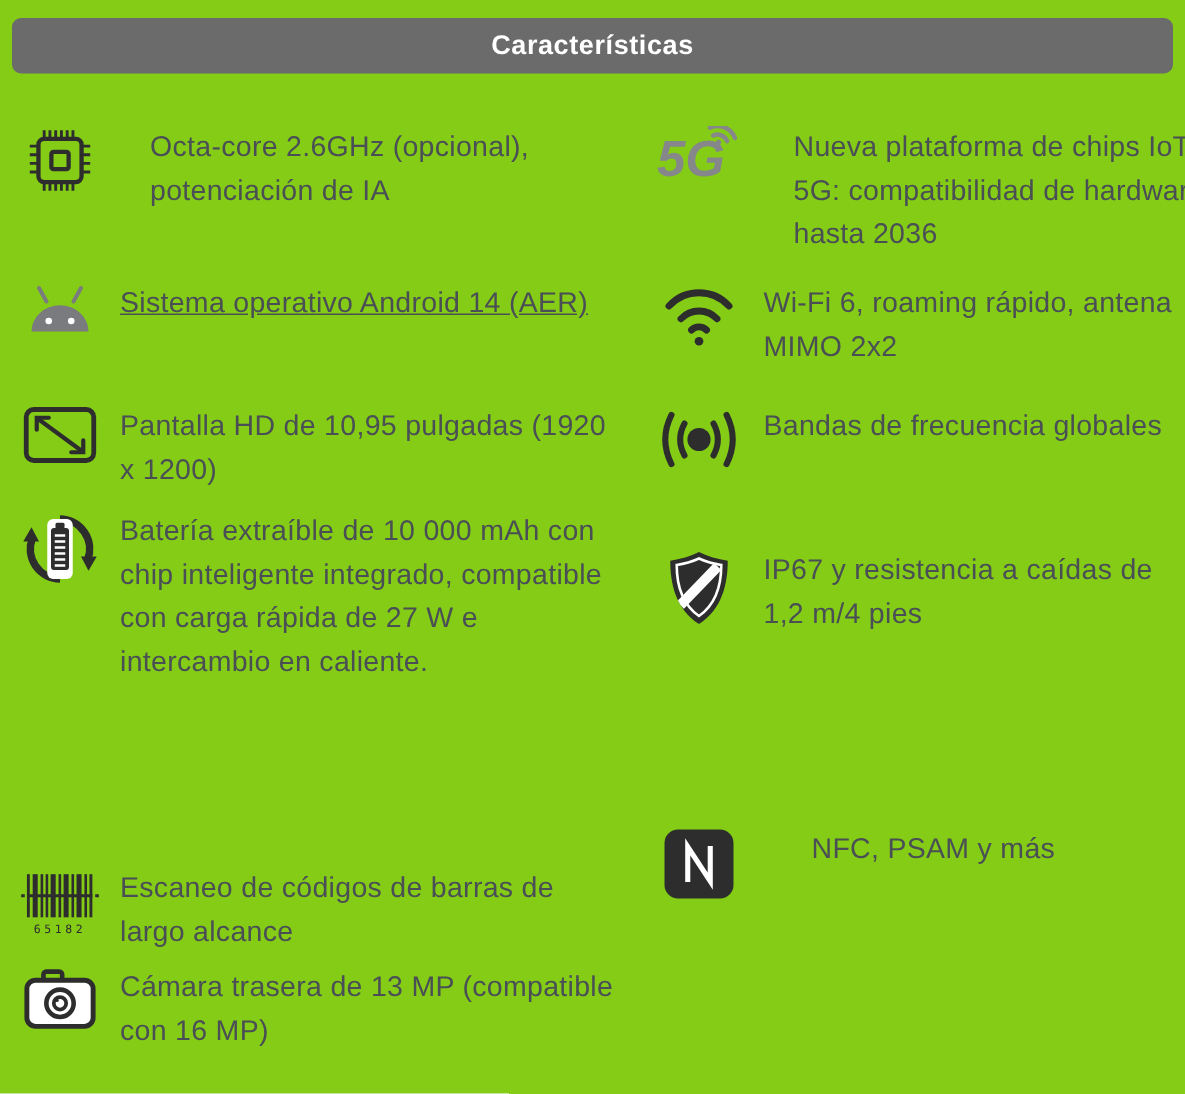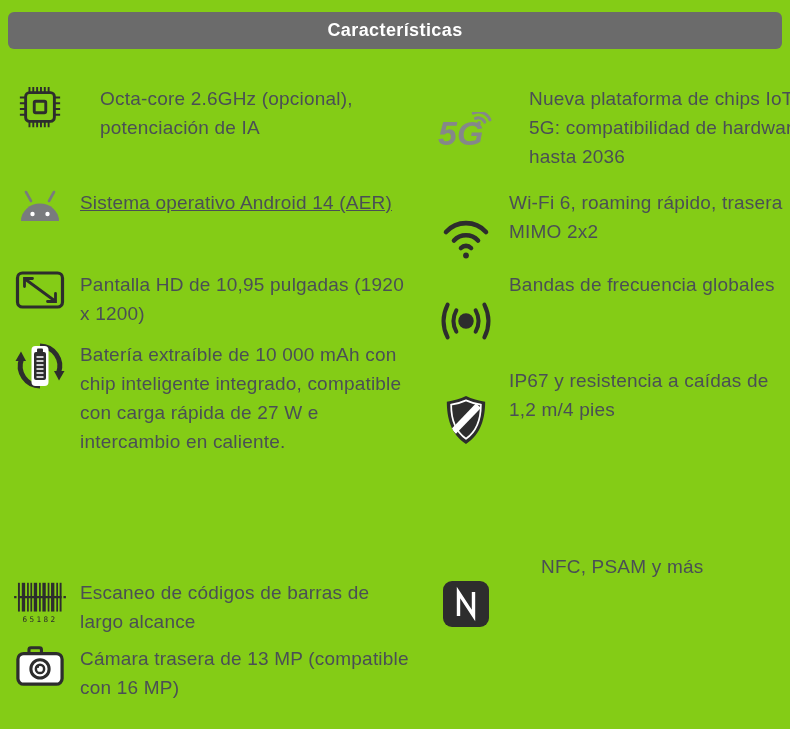--- a/index.html
+++ b/index.html
@@ -13,21 +13,21 @@
     color:#ffffff;font-size:18px;font-weight:bold;letter-spacing:.4px;
   }
   .bar-dark{background:#6b6b6b;top:12px;}
   .bar-light{background:#a9abad;top:514px;}
 
   .feature{position:absolute;display:flex;align-items:flex-start;}
   .feature.col-left{left:13px;}
   .feature.col-right{left:437px;}
   .icon-box{flex:0 0 auto;display:flex;justify-content:center;}
   .col-left  .icon-box{width:54px;margin-right:13px;}
-  .col-right .icon-box{width:58px;margin-right:14px;margin-top:28px;}
+  .col-right .icon-box{width:58px;margin-right:14px;}
   .feature p{
     margin:0;font-size:19px;line-height:29px;color:#4a4f55;letter-spacing:.2px;
   }
   .col-left  .feature-text{width:332px;}
   .col-right .feature-text{width:282px;}
 
   
   .row1{top:84px;gap:20px;}  .row2{top:188px;} .row3{top:270px;}
   .row4l{top:340px;} .row4r{top:366px;}
   .row5l{top:578px;} .row5r{top:552px;gap:32px;} .row6{top:644px;}
@@ -86,21 +86,21 @@
     <span class="icon-box">
       <svg width="48" height="44" viewBox="0 0 48 44">
         <g stroke="#2d2d2d" fill="none" stroke-width="4.6" stroke-linecap="round">
           <path d="M4 16 A27 27 0 0 1 44 16"></path>
           <path d="M12 24.5 A16.5 16.5 0 0 1 36 24.5"></path>
           <path d="M19 32 A7 7 0 0 1 29 32"></path>
         </g>
         <circle cx="24" cy="39.5" r="2.9" fill="#2d2d2d"></circle>
       </svg>
     </span>
-    <p class="feature-text">Wi-Fi 6, roaming rápido, trasera MIMO 2x2</p>
+    <p class="feature-text">Wi-Fi 6, roaming rápido, antena MIMO 2x2</p>
   </div>
 
   <div class="feature col-left row3">
     <span class="icon-box">
       <svg width="50" height="40" viewBox="0 0 50 40">
         <rect x="2.5" y="3" width="45" height="34" rx="5" fill="none" stroke="#2d2d2d" stroke-width="3.2"></rect>
         <g stroke="#2d2d2d" stroke-width="2.8" fill="none" stroke-linecap="round">
           <path d="M10 9 L40 31"></path>
           <path d="M17.5 8.5 L9.5 8.5 L9.5 16.5"></path>
           <path d="M32.5 31.5 L40.5 31.5 L40.5 23.5"></path>

